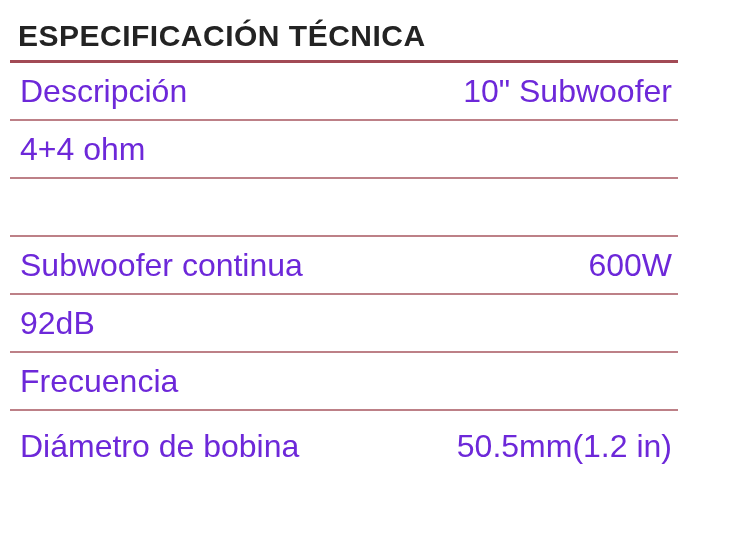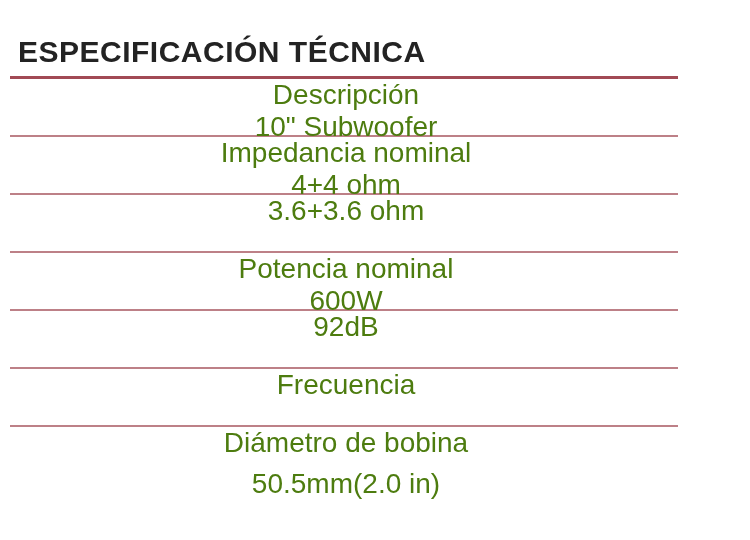--- a/index.html
+++ b/index.html
@@ -4,21 +4,21 @@
 <style>
   html, body {
     margin: 0;
     padding: 0;
     background: #ffffff;
   }
   .sheet {
     width: 688px;
     height: 540px;
     box-sizing: border-box;
-    padding: 16px 10px;
+    padding: 0 10px;
     background: #ffffff;
     font-family: "Liberation Sans", sans-serif;
     overflow: hidden;
   }
   .title-block {
     box-sizing: border-box;
     height: 63px;
     display: flex;
     align-items: flex-end;
     padding: 0 8px 7px 8px;
@@ -31,24 +31,23 @@
     color: #232323;
   }
   .spec-row {
     box-sizing: border-box;
     height: 58px;
     display: flex;
     justify-content: space-between;
     align-items: center;
     padding: 0 6px 0 10px;
     border-bottom: 2px solid #bd8087;
-    font-size: 28px;
+    font-size: 32px;
     font-weight: 300;
-    color: #4d7c0f;
-    flex-direction: column;
+    color: #6d28d9;
   }
   .spec-row:first-of-type {
     height: 64px;
   }
   .spec-row:last-of-type {
     border-bottom: none;
     height: 70px;
     gap: 9px;
   }
   .spec-label {
@@ -68,40 +67,38 @@
   <div class="title-block">
     <span class="title">ESPECIFICACIÓN TÉCNICA</span>
   </div>
 
   <div class="spec-row">
     <span class="spec-label">Descripción</span>
     <span class="spec-value">10" Subwoofer</span>
   </div>
 
   <div class="spec-row">
-    <span class="spec-label">Impedancia nominal</span>
     <span class="spec-value">4+4 ohm</span>
   </div>
 
   <div class="spec-row">
-    <span class="spec-value">3.6+3.6 ohm</span>
   </div>
 
   <div class="spec-row">
-    <span class="spec-label">Potencia nominal</span>
+    <span class="spec-label">Subwoofer continua</span>
     <span class="spec-value">600W</span>
   </div>
 
 
   <div class="spec-row">
     <span class="spec-value">92dB</span>
   </div>
 
   <div class="spec-row">
     <span class="spec-label">Frecuencia</span>
   </div>
 
   <div class="spec-row">
     <span class="spec-label">Diámetro de bobina</span>
-    <span class="spec-value">50.5mm(2.0 in)</span>
+    <span class="spec-value">50.5mm(1.2 in)</span>
   </div>
 
 </div>
 
 </body></html>

